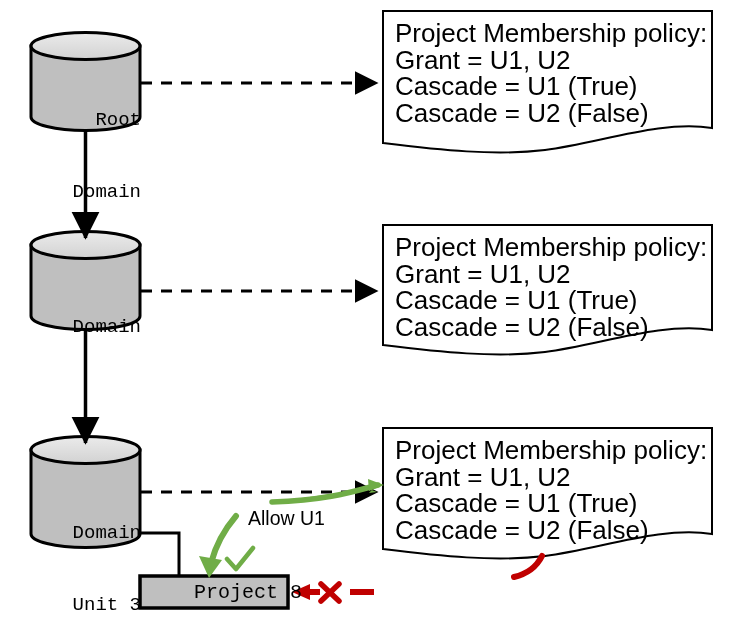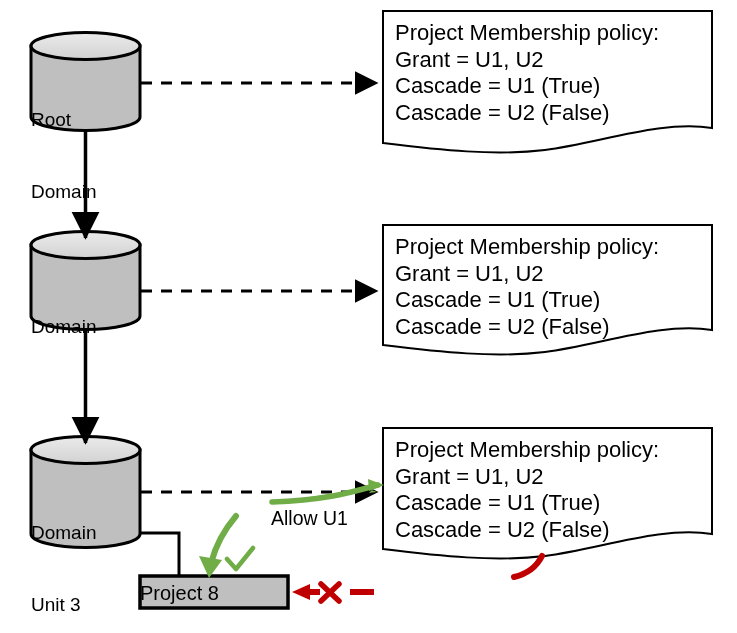--- a/index.html
+++ b/index.html
@@ -20,30 +20,31 @@
   }
   #diagram-svg {
     position: absolute;
     left: 0;
     top: 0;
     width: 737px;
     height: 633px;
   }
   .node-label {
     position: absolute;
-    text-align: left;
+    text-align: right;
     font-size: 19px;
     line-height: 24px;
     color: #000000;
     pointer-events: none;
     white-space: pre;
+    font-family: Liberation Mono, monospace;
   }
   .policy-text {
     position: absolute;
-    font-size: 22px;
+    font-size: 26px;
     line-height: 26.5px;
     color: #000000;
     white-space: nowrap;
   }
   .policy-text .b { font-weight: normal; }
   .annot {
     position: absolute;
     font-size: 19.5px;
     line-height: 26px;
     color: #000000;
@@ -180,20 +181,20 @@
       <span>Grant = </span><span class="b">U1, U2</span>
     </div>
     <div>
       <span>Cascade = U1 </span><span class="b">(True)</span>
     </div>
     <div>
       <span>Cascade = U2 </span><span class="b">(False)</span>
     </div>
   </div>
 
-  <div class="annot" style="left:248px; top:505px;margin-left:23px;">Allow U1</div>
+  <div class="annot" style="left:248px; top:505px;">Allow U1</div>
 
   <div class="annot center" style="left:376px; top:578px; width:200px;">
     <div>Deny all users</div>
     
   </div>
 
 </div>
 
 </body></html>

